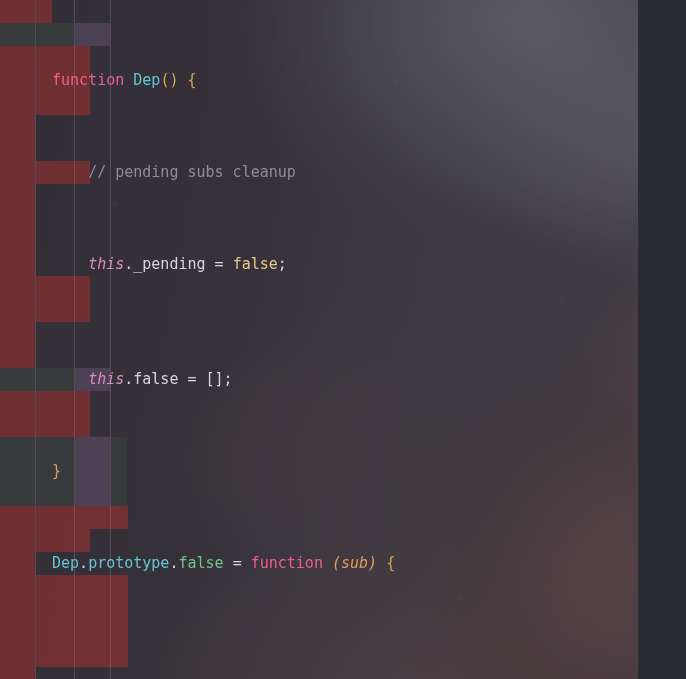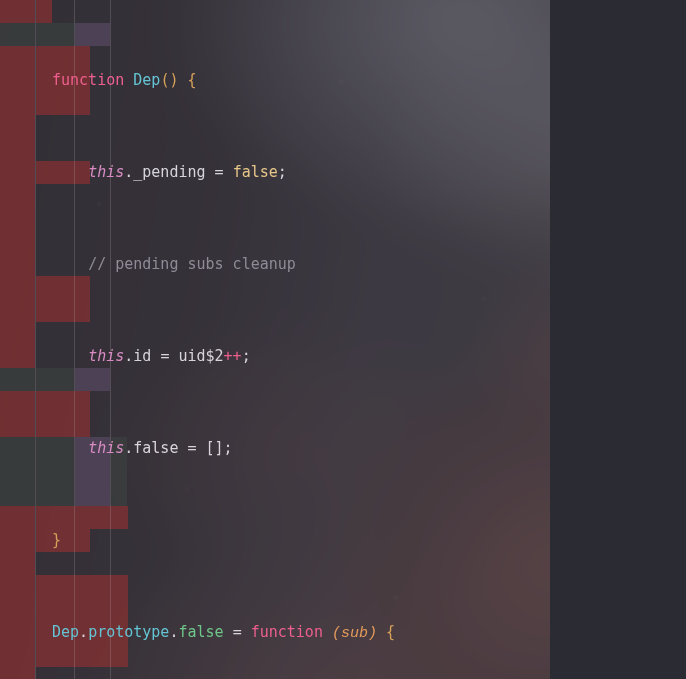--- a/index.html
+++ b/index.html
@@ -1,18 +1,18 @@
 <!DOCTYPE html>
 <html><head>
 <meta charset="utf-8">
 <style>
   html,body{margin:0;padding:0;background:#2b2b33;}
   #app{
     position:relative;
-    width:550px;height:679px;
+    width:638px;height:679px;
     overflow:hidden;
     font-family:"DejaVu Sans Mono","Liberation Mono",monospace;
     font-size:15px;
     line-height:23px;
     -webkit-font-smoothing:antialiased;
   }
 
   
   .bg-photo{
     position:absolute; inset:-60px;
@@ -62,21 +62,21 @@
     color:#d6d2d8;
     white-space:pre;
   }
 
   
   .kw   {color:#ef5f8e;}          
   .kw2  {color:#d98cc4;}          
   .fn   {color:#6fc78a;}          
   .cls  {color:#64c4d4;}          
   .plain{color:#d8d4db;}
-  .par  {color:#e39a5a;font-style:italic;font-family:Liberation Mono, monospace;} 
+  .par  {color:#e39a5a;font-style:italic;} 
   .punc {color:#d6a15a;}
   .op   {color:#d8d4db;}
   .cmt  {color:#8f8b96;}
   .bool {color:#e8c88a;}
 </style>
 </head>
 <body>
 
 <div id="app">
 
@@ -133,25 +133,24 @@
   </div>
 
   <div class="guide" style="left:35px;top:0;height:679px;"></div>
   <div class="guide" style="left:74px;top:0;height:679px;"></div>
   <div class="guide" style="left:110px;top:0;height:679px;"></div>
 
   <div class="code">
 
     <div class="ln"><span class="kw">function</span> <span class="cls">Dep</span><span class="punc">(</span><span class="punc">)</span> <span class="punc">{</span></div>
 
+    <div class="ln">    <span class="cmt">// pending subs cleanup</span></div>
+
     <div class="ln">    <span class="kw2" style="font-style:italic">this</span><span class="plain">._pending</span> <span class="op">=</span> <span class="bool">false</span><span class="plain">;</span></div>
 
-    <div class="ln">    <span class="cmt">// pending subs cleanup</span></div>
-
-    <div class="ln">    <span class="kw2" style="font-style:italic">this</span><span class="plain">.id</span> <span class="op">=</span> <span class="plain">uid$2</span><span class="kw">++</span><span class="plain">;</span></div>
 
     <div class="ln">    <span class="kw2" style="font-style:italic">this</span><span class="plain">.false</span> <span class="op">=</span> <span class="plain">[];</span></div>
 
     <div class="ln"><span class="punc">}</span></div>
 
     <div class="ln"><span class="cls">Dep</span><span class="plain">.</span><span class="cls">prototype</span><span class="plain">.</span><span class="fn">false</span> <span class="op">=</span> <span class="kw">function</span> <span class="par">(sub)</span> <span class="punc">{</span></div>
 
     
 
     

